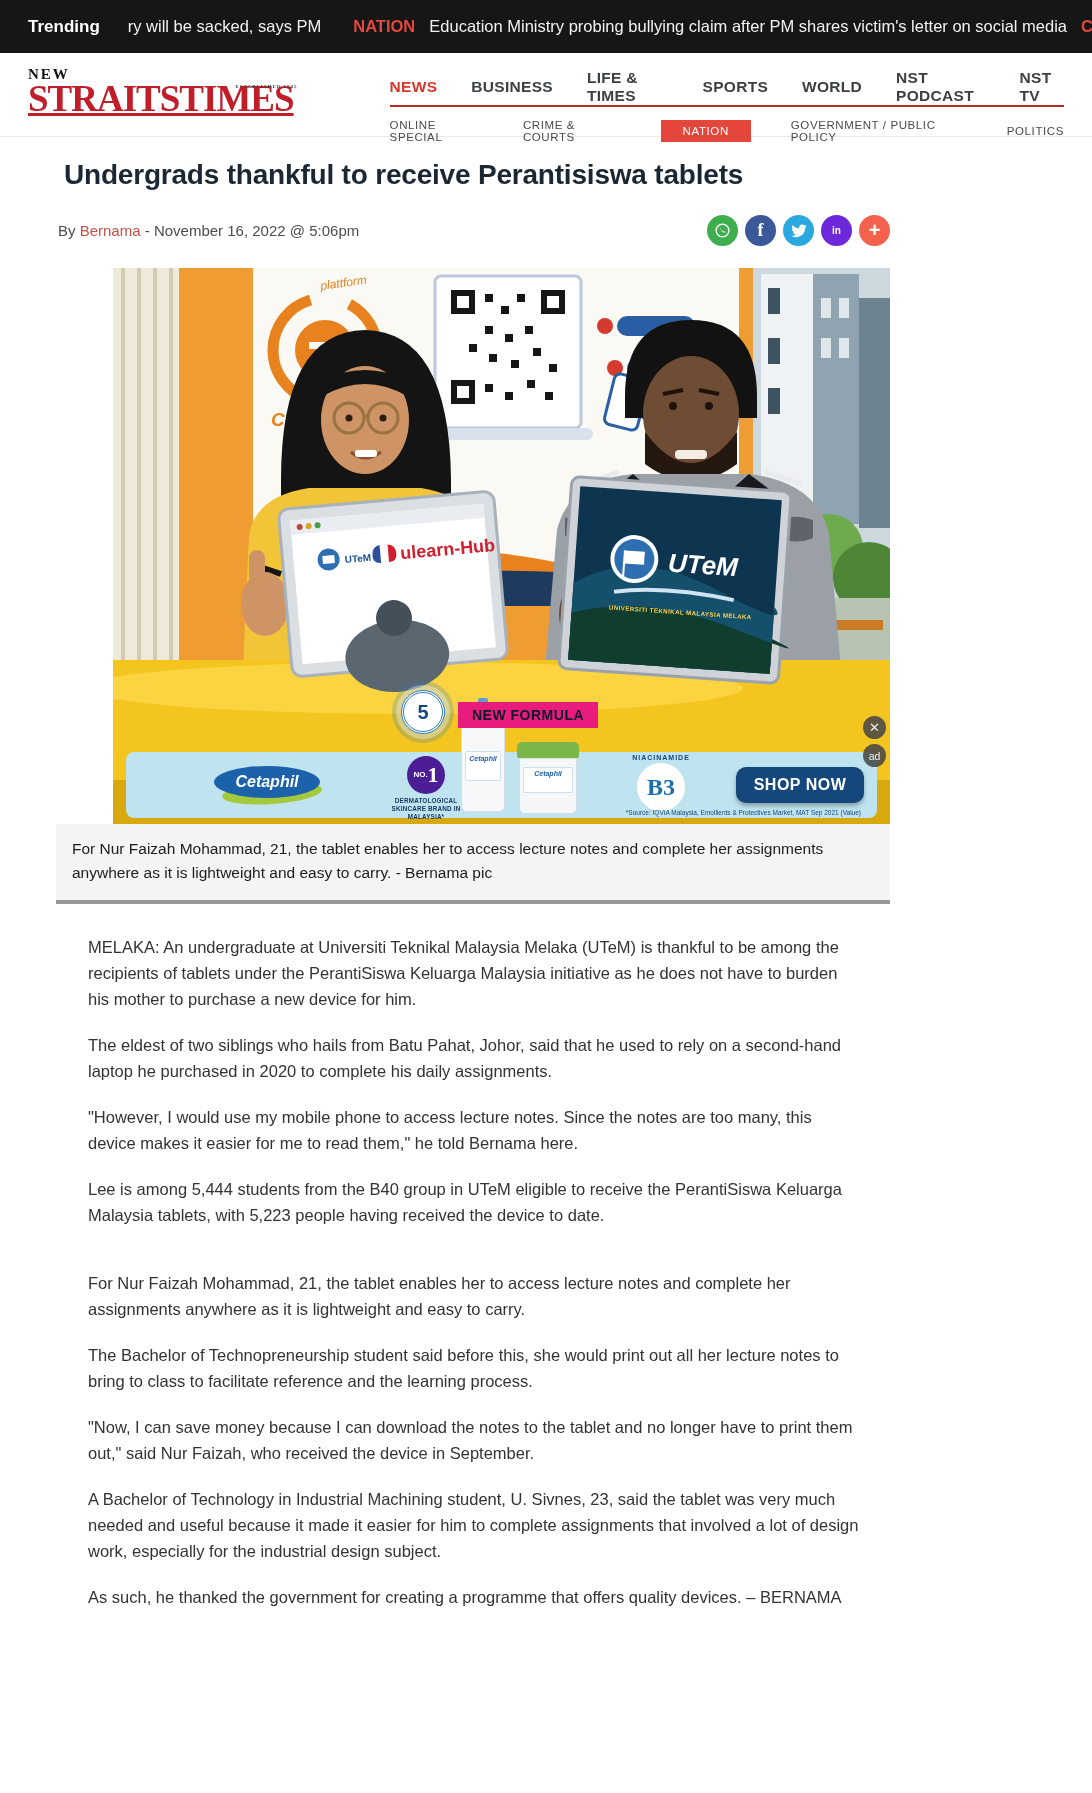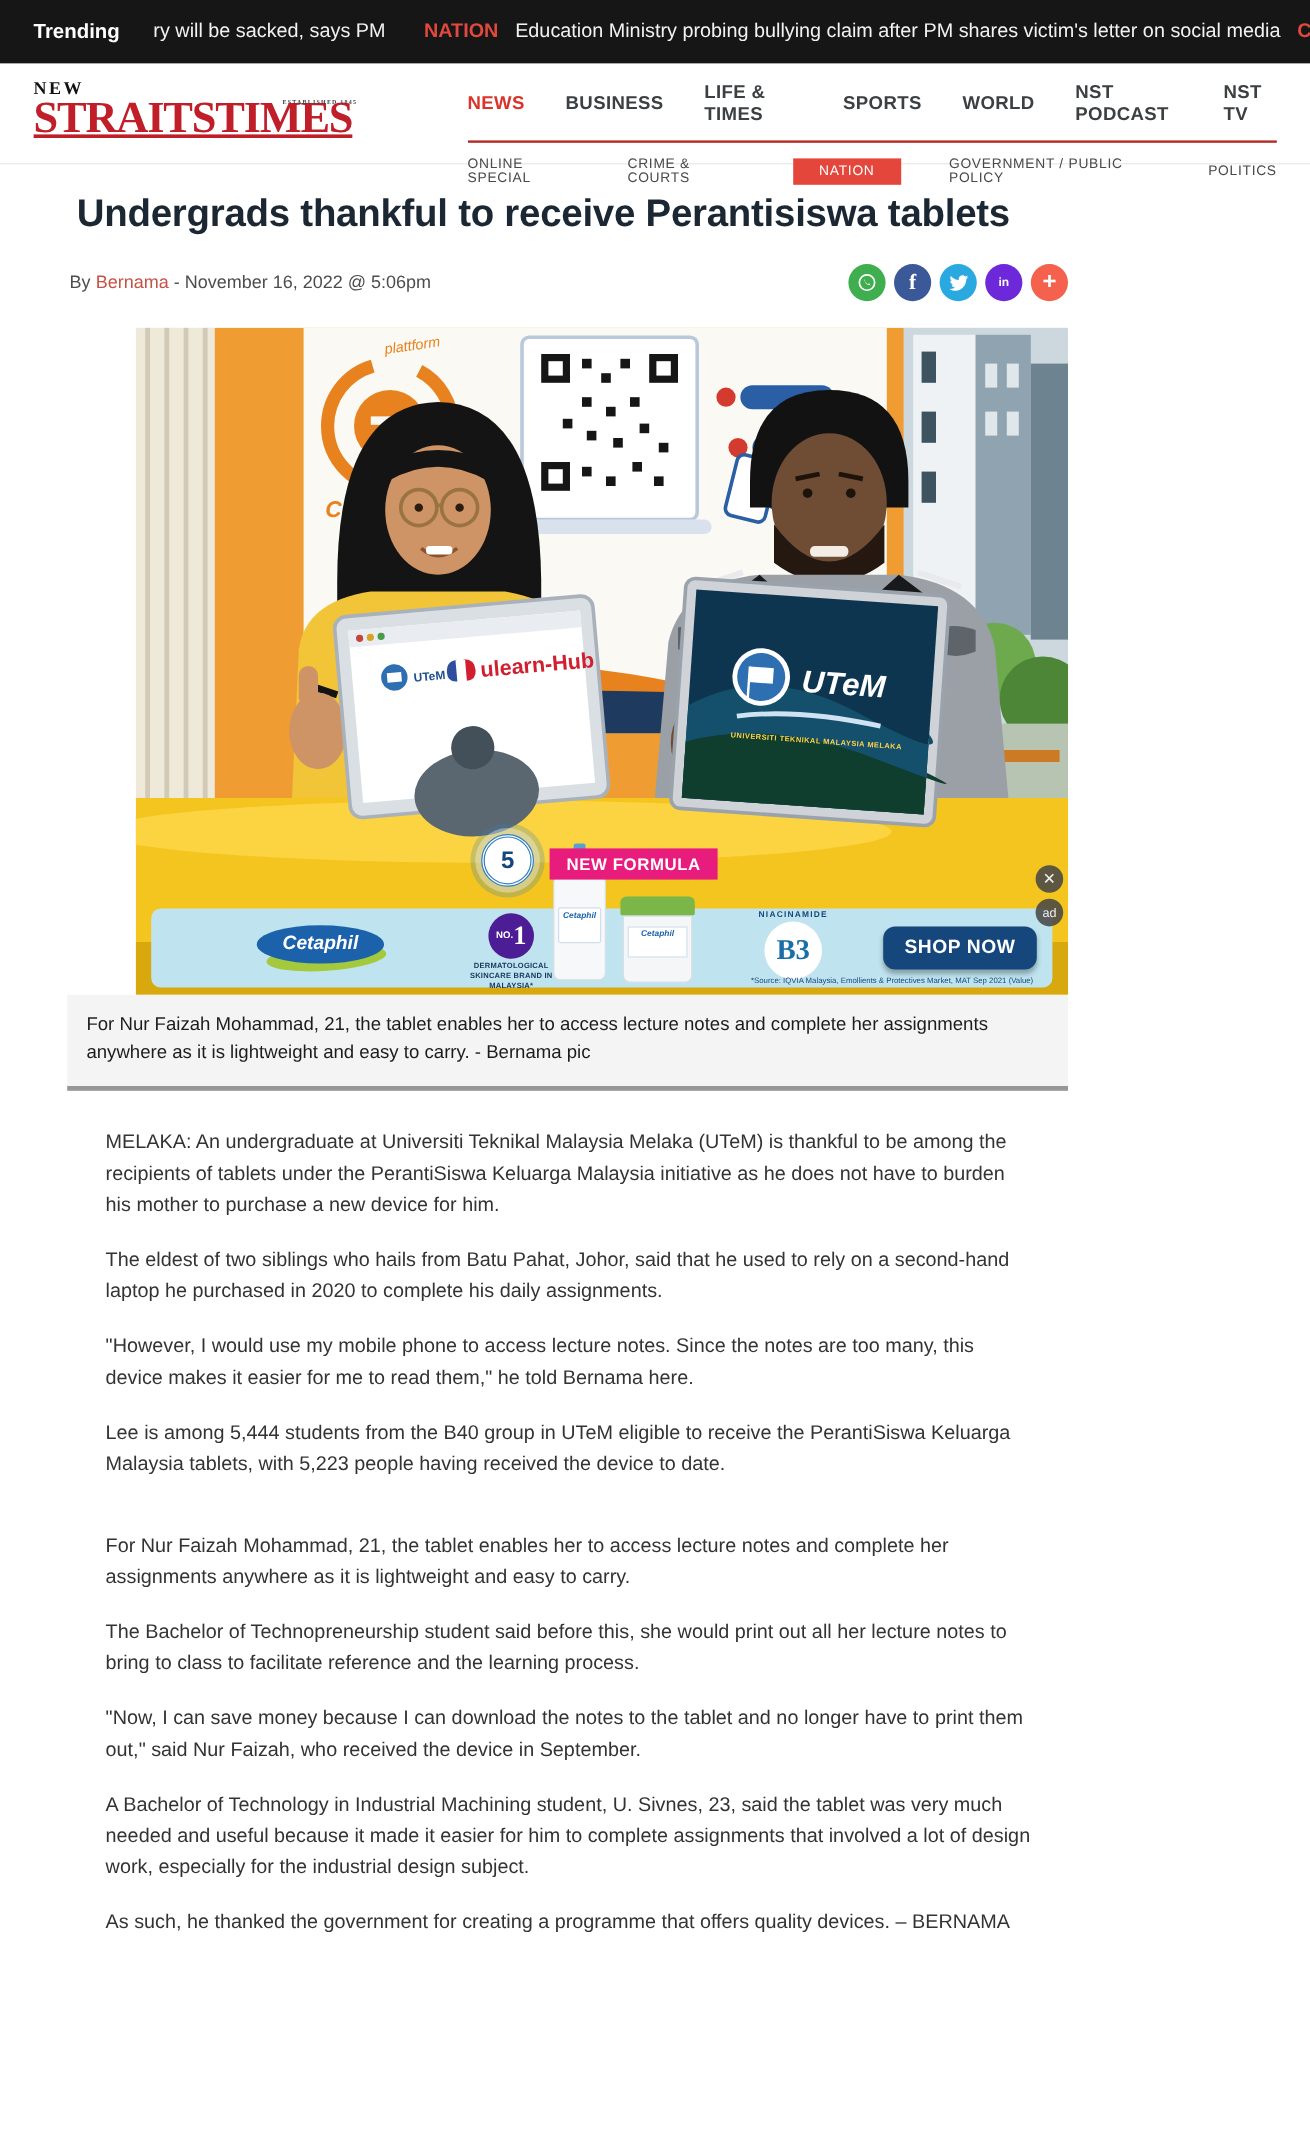--- a/index.html
+++ b/index.html
@@ -23,30 +23,30 @@
   .header { background:#fff; border-bottom:1px solid #e8e8e8; height:84px;
     display:flex; align-items:flex-start; padding:8px 28px 0 28px; }
   .logo { line-height:1; cursor:pointer; padding-top:6px; }
   .logo .new { font-family:"Liberation Serif", serif; font-weight:bold; color:#111;
     font-size:15px; letter-spacing:2px; }
   .logo .mainline { font-family:"Liberation Serif", serif; font-weight:bold;
     color:#c01f2a; font-size:37px; letter-spacing:-1px; margin-top:-2px; position:relative;text-decoration:underline;}
   .logo .est { position:absolute; top:4px; right:-4px; font-size:5px; color:#444; letter-spacing:1px;}
   .navs { margin-left:96px; padding-top:2px; flex:1; }
   .main-nav { display:flex; gap:34px; align-items:center; border-bottom:2px solid #b62a24;
-    padding-bottom:12px; padding-top:6px;}
+    padding-top:6px;}
   .main-nav .item { font-size:15.5px; font-weight:bold; color:#3c4043; letter-spacing:.3px; cursor:pointer;}
   .main-nav .item.active { color:#d9352a; }
   .sub-nav { display:flex; gap:40px; align-items:center; padding-top:8px; }
   .sub-nav .item { font-size:11.5px; color:#4a4a4a; letter-spacing:.6px; cursor:pointer; padding:4px 0;}
   .sub-nav .item.active { background:#e4463b; color:#fff; padding:5px 22px; }
 
   
   .content { width:834px; margin-left:56px; }
-  .title { font-size:32px; font-weight:bold; color:#1b2733; letter-spacing:-.2px;
+  .title { font-size:28px; font-weight:bold; color:#1b2733; letter-spacing:-.2px;
     margin:22px 0 0 8px; }
   .byline-row { display:flex; align-items:center; margin-top:24px; }
   .byline { font-size:15px; color:#4d4d4d; margin-left:2px; }
   .byline .author { color:#c75146; cursor:pointer; }
   .share { margin-left:auto; display:flex; gap:7px; }
   .share .btn { width:31px; height:31px; border-radius:50%; display:flex; align-items:center;
     justify-content:center; color:#fff; font-weight:bold; font-size:15px; cursor:pointer; }
   .share .wa { background:#3fae4e; } .share .fb { background:#3b5998; font-family:"Liberation Serif",serif; font-size:18px;}
   .share .tw { background:#29a9e0; } .share .li { background:#6d28d9; font-size:10px; }
   .share .more { background:#f4614c; font-size:20px; }
@@ -71,21 +71,21 @@
   .nia-wrap { position:absolute; left:500px; top:2px; width:70px; text-align:center;}
   .nia-arc { font-size:7px; font-weight:bold; color:#16477c; letter-spacing:1px;}
   .nia-circle { width:48px; height:48px; margin:2px auto 0; background:#fff; border-radius:50%;
     color:#1b6fa8; display:flex; align-items:center; justify-content:center;
     font-size:24px; font-weight:bold; font-family:"Liberation Serif",serif;}
   .shop-now { position:absolute; left:610px; top:15px; width:128px; height:36px; background:#16477c;
     border-radius:10px; color:#fff; font-weight:bold; font-size:16px; letter-spacing:.5px;
     display:flex; align-items:center; justify-content:center; cursor:pointer;
     box-shadow:0 3px 4px rgba(0,0,0,.3); }
   .ad-source { position:absolute; right:16px; bottom:2px; font-size:6.5px; color:#16477c; }
-  .new-formula { position:absolute; left:345px; bottom:96px; background:#e81c7c; color:#ffffff;
+  .new-formula { position:absolute; left:345px; bottom:96px; background:#e81c7c; color:#0f172a;
     font-weight:bold; font-size:14px; letter-spacing:.5px; padding:5px 14px; z-index:4;}
   .badge5 { position:absolute; left:288px; bottom:90px; width:44px; height:44px; border-radius:50%;
     background:#fff; border:3px double #2f7fc1; color:#16477c; display:flex; align-items:center;
     justify-content:center; font-size:20px; font-weight:bold; z-index:4;
     box-shadow:0 0 0 5px rgba(255,255,255,.35), 0 0 0 9px rgba(47,127,193,.25);}
   .pump-bottle { position:absolute; left:348px; bottom:10px; width:44px; height:116px; z-index:3;}
   .pump-top { width:10px; height:16px; background:#5a9fd4; margin:0 auto; border-radius:2px;}
   .pump-neck { width:26px; height:10px; background:#7fb6df; margin:0 auto; border-radius:2px 2px 0 0;}
   .pump-body { width:44px; height:88px; background:#f6f8fa; border:1px solid #d7dee4; border-radius:6px; margin-top:0;}
   .pump-label { margin:26px 3px 0; height:30px; background:#fff; border:1px solid #cfe0ec; border-radius:2px;

